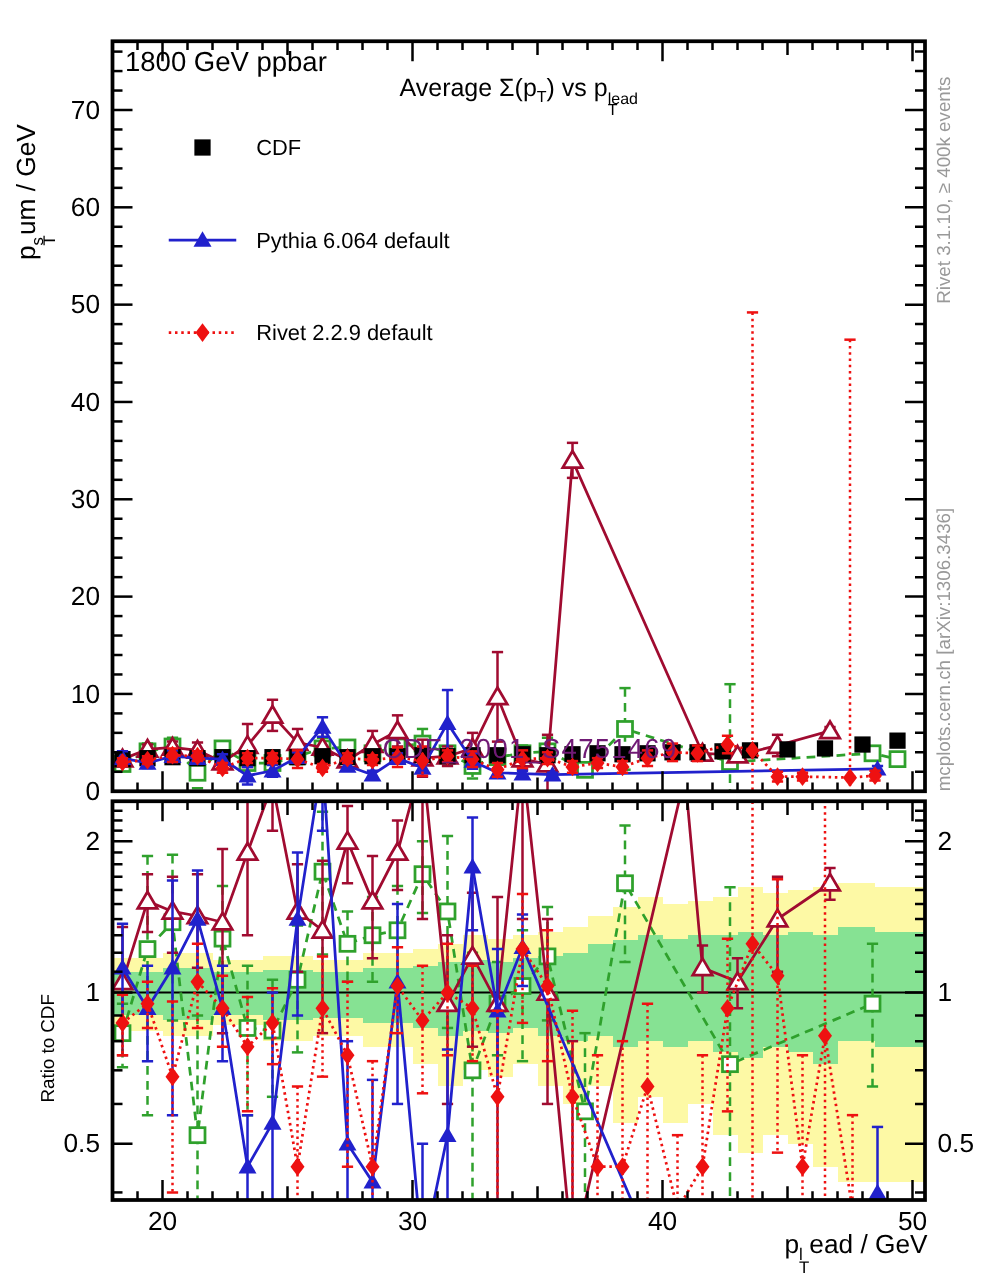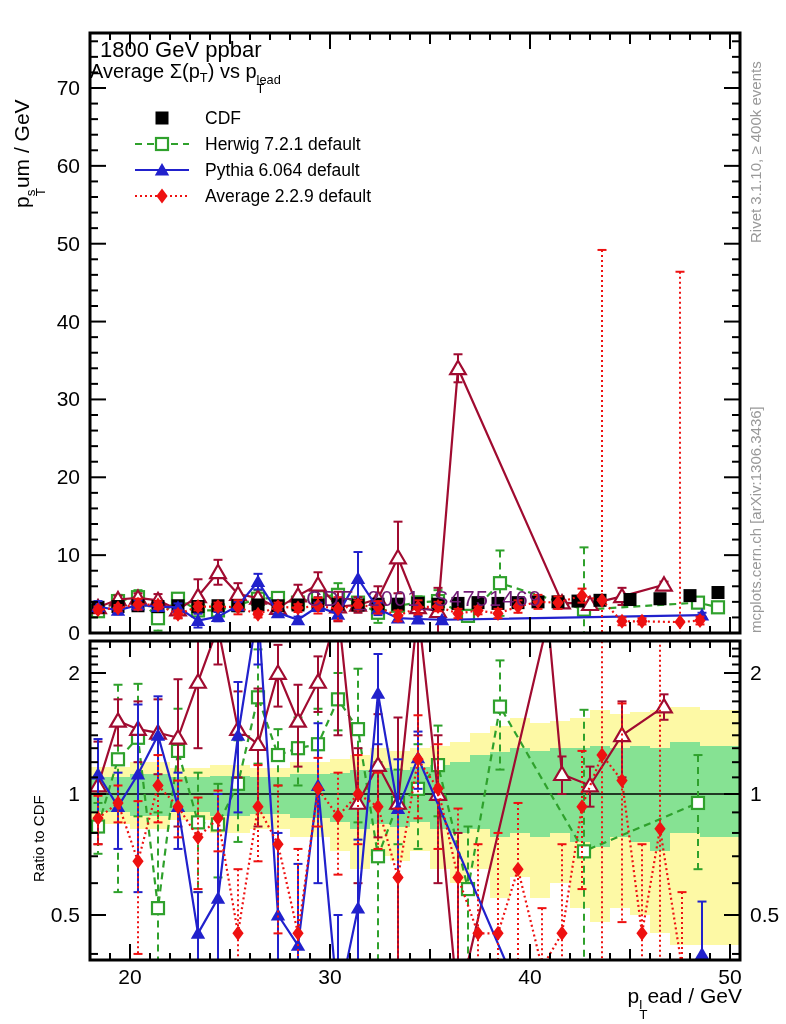--- a/index.html
+++ b/index.html
@@ -8,21 +8,21 @@
   .abs{position:absolute;}
   .hdr{font-size:22px;white-space:nowrap;}
   .ttl{font-size:20px;white-space:nowrap;}
   .wm{font-size:22px;color:#701a75;letter-spacing:1px;white-space:nowrap;}
   .cap{font-size:15px;color:#999;white-space:nowrap;transform:rotate(-90deg);transform-origin:top left;}
   .axttl{font-size:21px;white-space:nowrap;}
   .rot{transform:rotate(-90deg);transform-origin:top left;}
   .stk{display:inline-flex;flex-direction:column;align-items:flex-start;line-height:0.72;
        font-size:64%;vertical-align:-0.45em;}
   sub.pl{font-size:64%;vertical-align:-0.35em;}
-  #legend{display:flex;flex-direction:column;}
+  #legend{display:flex;flex-direction:column;gap:48px;}
   .lgrow{display:flex;align-items:center;height:26px;}
   .lgsample{width:58px;height:20px;flex:0 0 58px;}
   .lglabel{font-size:17.5px;margin-left:14px;white-space:nowrap;}
 </style>
 </head>
 <body>
 
 <div id="page">
 
   <div class="abs" style="left:0;top:0;">
@@ -1270,62 +1270,53 @@
           <text x="80" y="801" text-anchor="end">1</text>
           <text x="750" y="801" text-anchor="start">1</text>
           <text x="80" y="680.0160447426459" text-anchor="end">2</text>
           <text x="750" y="680.0160447426459" text-anchor="start">2</text>
         </g>
       </svg>
   </div>
 
   <div class="abs hdr" style="left:100px;top:5px;margin-top:32px;">1800 GeV ppbar</div>
 
-  <div class="abs ttl" style="left:90px;top:60px;width:650px;">
+  <div class="abs ttl" style="left:90px;top:60px;width:650px;text-align:center;">
     <span>Average Σ(p</span><sub class="pl">T</sub><span>) vs p</span><span class="stk">
         <span>lead</span>
         <span>T</span>
       </span>
   </div>
 
   <div id="legend" class="abs" style="left:133px;top:105px;">
       <div class="lgrow">
         <svg class="lgsample" viewBox="0 0 58 20">
           <g>
             <rect x="22.5" y="3.5" width="13" height="13" fill="#000000"></rect>
           </g>
         </svg>
         <span class="lglabel">CDF</span>
       </div>
       <div class="lgrow">
         <svg class="lgsample" viewBox="0 0 58 20">
-          <line x1="2" y1="10" x2="56" y2="10" stroke="#2fa12c" stroke-width="2.2" stroke-dasharray="7,5"></line>
-          <g>
-            <rect x="23" y="4" width="12" height="12" fill="#fff" stroke="#2fa12c" stroke-width="2.2"></rect>
-          </g>
-        </svg>
-        <span class="lglabel">Herwig 7.2.1 default</span>
-      </div>
-      <div class="lgrow">
-        <svg class="lgsample" viewBox="0 0 58 20">
           <line x1="2" y1="10" x2="56" y2="10" stroke="#2121cc" stroke-width="2.2"></line>
           <g>
             <path d="M 29 3 L 36.2 15.4 L 21.8 15.4 Z" fill="#2121cc"></path>
           </g>
         </svg>
         <span class="lglabel">Pythia 6.064 default</span>
       </div>
       <div class="lgrow">
         <svg class="lgsample" viewBox="0 0 58 20">
           <line x1="2" y1="10" x2="56" y2="10" stroke="#ee1111" stroke-width="2.2" stroke-dasharray="2,3"></line>
           <g>
             <path d="M 29 2.5 L 34.6 10 L 29 17.5 L 23.4 10 Z" fill="#ee1111"></path>
           </g>
         </svg>
-        <span class="lglabel">Average 2.2.9 default</span>
+        <span class="lglabel">Rivet 2.2.9 default</span>
       </div>
     </div>
 
   <div class="abs wm" style="left:306px;top:586px;">CDF_2001_S4751469</div>
 
   <div class="abs axttl rot" style="left:10px;top:208px;">
     <span>p</span><span class="stk">
         <span>s</span>
         <span>T</span>
       </span><span>um / GeV</span>

